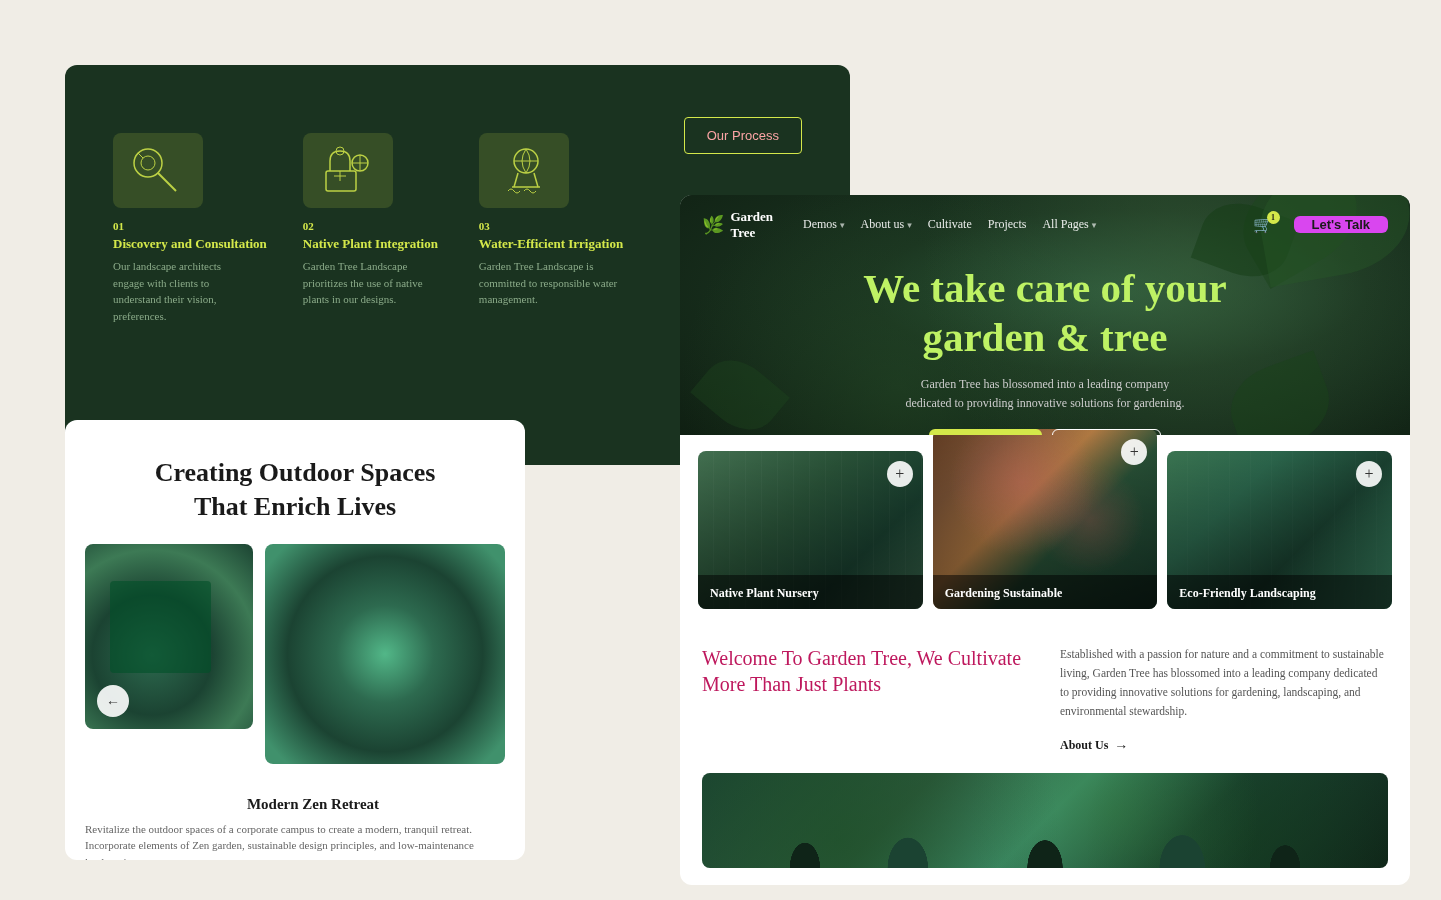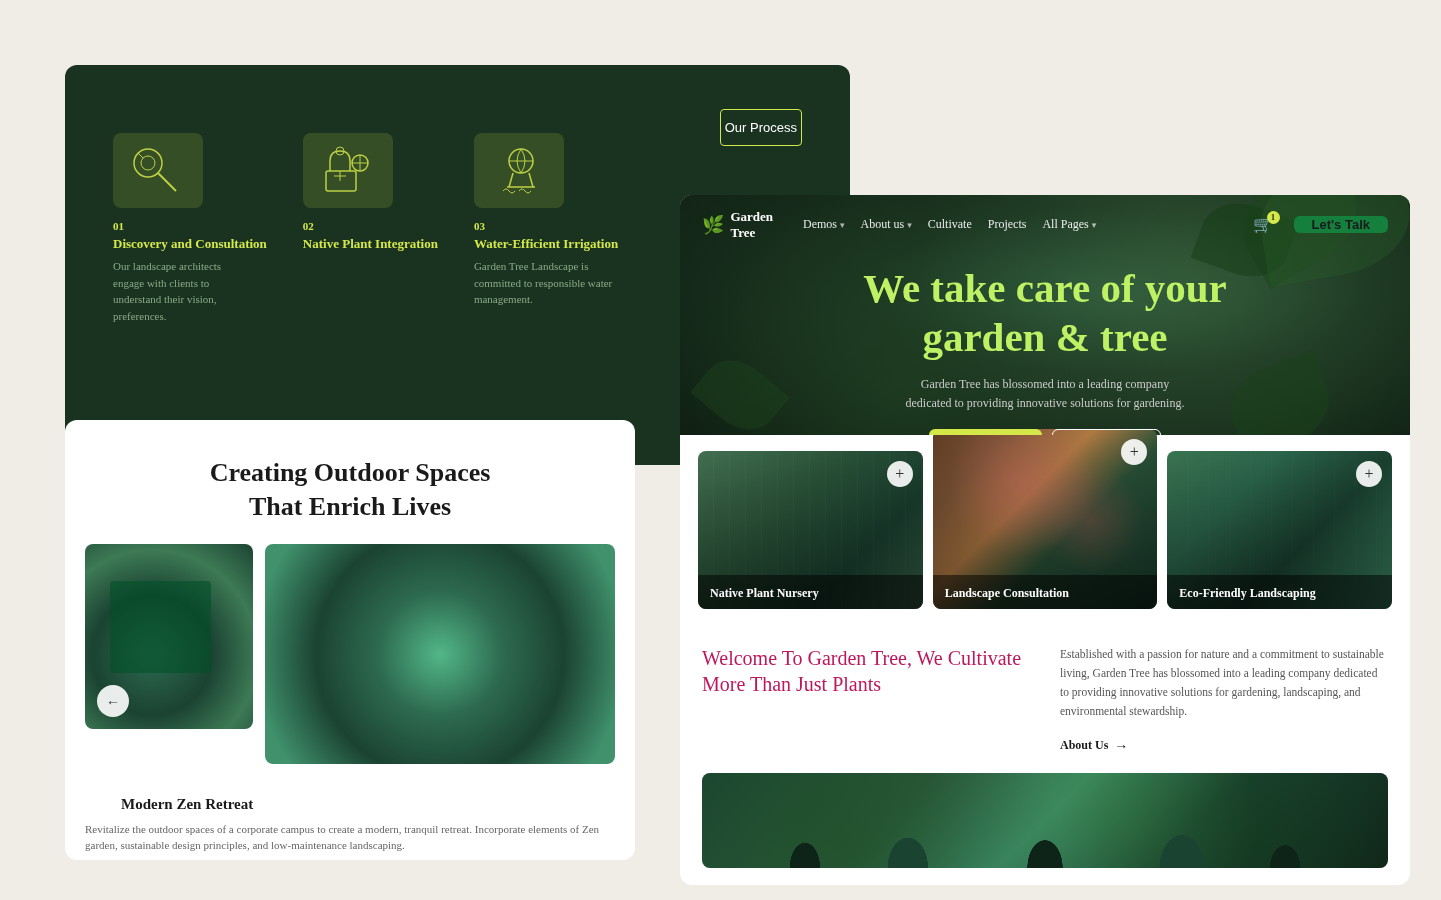--- a/index.html
+++ b/index.html
@@ -27,26 +27,26 @@
     .back-card-title {
       color: #d4e84a;
       font-size: 28px;
       font-weight: 700;
       line-height: 1.25;
       margin-bottom: 28px;
       max-width: 320px;
     }
     .process-btn {
       position: absolute;
-      top: 44px;
+      top: 52px;
       right: 48px;
       border: 1px solid #d4e84a;
       background: transparent;
-      color: #ffffff;
-      padding: 10px 4px;
+      color: #fca5a5;
+      padding: 10px 22px;
       font-size: 13px;
       border-radius: 4px;
       cursor: pointer;
     }
     .process-steps {
       display: flex;
       gap: 36px;
       margin-top: 20px;
     }
     .step-icon-box {
@@ -77,21 +77,21 @@
       font-size: 11px;
       line-height: 1.5;
       max-width: 140px;
     }
 
     
     .mid-card {
       position: absolute;
       top: 420px;
       left: 65px;
-      width: 570px;
+      width: 460px;
       height: 440px;
       background: #fff;
       border-radius: 12px;
       z-index: 2;
       overflow: hidden;
     }
     .mid-card-text {
       padding: 36px 36px 20px;
       text-align: center;
     }
@@ -148,21 +148,21 @@
       background: rgba(255,255,255,0.9);
       border-radius: 50%;
       display: flex; align-items: center; justify-content: center;
       cursor: pointer;
       font-size: 14px;
       color: #333;
       z-index: 5;
     }
     .zen-label {
       padding: 12px 20px 4px;
-      text-align: left;
+      text-align: center;
       font-size: 15px;
       font-weight: 700;
       color: #1a1a1a;
       margin-left: 36px;
     }
     .zen-desc {
       padding: 4px 20px 12px;
       font-size: 11px;
       color: #666;
       line-height: 1.5;
@@ -265,21 +265,21 @@
       top: -4px; right: -6px;
       background: #d4e84a;
       color: #1a1a1a;
       font-size: 8px;
       width: 13px; height: 13px;
       border-radius: 50%;
       display: flex; align-items: center; justify-content: center;
       font-weight: 700;
     }
     .lets-talk-btn {
-      background: #15803d;
+      background: #d946ef;
       color: #1a1a1a;
       border: none;
       padding: 1px 18px;
       border-radius: 6px;
       font-size: 13px;
       font-weight: 600;
       cursor: pointer;
       white-space: nowrap;
     }
 
@@ -514,20 +514,21 @@
           <circle cx="22" cy="8" r="4" stroke="#d4e84a" stroke-width="1" fill="none"></circle>
           <line x1="22" y1="28" x2="22" y2="38" stroke="#d4e84a" stroke-width="1"></line>
           <line x1="16" y1="33" x2="28" y2="33" stroke="#d4e84a" stroke-width="1"></line>
           <circle cx="42" cy="20" r="8" stroke="#d4e84a" stroke-width="1.5" fill="none"></circle>
           <path d="M42 12 L42 28" stroke="#d4e84a" stroke-width="1"></path>
           <path d="M34 20 L50 20" stroke="#d4e84a" stroke-width="1"></path>
         </svg>
       </div>
       <div class="step-num">02</div>
       <div class="step-title">Native Plant Integration</div>
+      <div class="step-desc">Garden Tree Landscape prioritizes the use of native plants in our designs.</div>
     </div>
 
     <div>
       <div class="step-icon-box">
         <svg width="60" height="55" viewBox="0 0 60 55" fill="none" xmlns="http://www.w3.org/2000/svg">
           <circle cx="32" cy="18" r="12" stroke="#d4e84a" stroke-width="1.5" fill="none"></circle>
           <path d="M32 6 Q36 12 36 18 Q36 24 32 30 Q28 24 28 18 Q28 12 32 6Z" stroke="#d4e84a" stroke-width="1" fill="none"></path>
           <line x1="20" y1="18" x2="44" y2="18" stroke="#d4e84a" stroke-width="1"></line>
           <path d="M24 30 L20 44" stroke="#d4e84a" stroke-width="1.5"></path>
           <path d="M40 30 L44 44" stroke="#d4e84a" stroke-width="1.5"></path>
@@ -625,21 +626,21 @@
       <div class="service-bg svc-bg-1"></div>
       <div class="service-plus">+</div>
       <div class="service-label">
         <span>Native Plant Nursery</span>
       </div>
     </div>
     <div class="service-card service-card-mid">
       <div class="service-bg svc-bg-2"></div>
       <div class="service-plus">+</div>
       <div class="service-label">
-        <span>Landscape Consultation</span>
+        <span>Gardening Sustainable</span>
       </div>
     </div>
     <div class="service-card">
       <div class="service-bg svc-bg-3"></div>
       <div class="service-plus">+</div>
       <div class="service-label">
         <span>Eco-Friendly Landscaping</span>
       </div>
     </div>
   </div>

